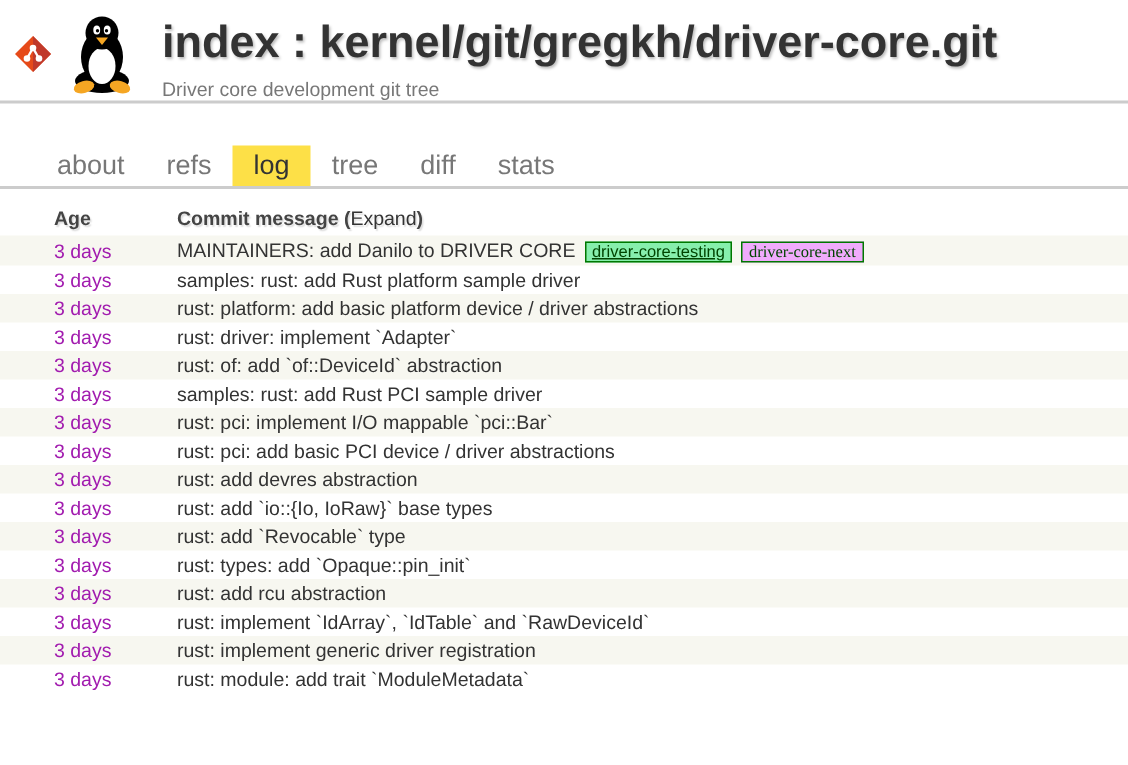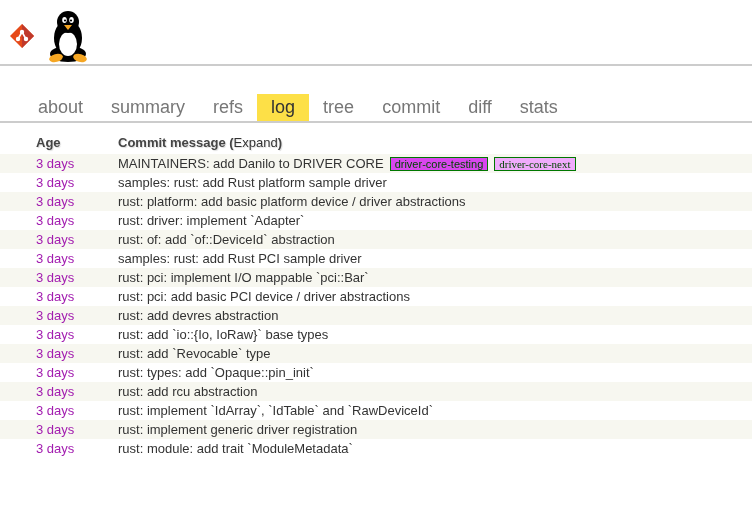--- a/index.html
+++ b/index.html
@@ -22,21 +22,21 @@
   .log-table { width: 100%; border-collapse: collapse; margin-top: 8px; }
   .log-table th { text-align: left; font-weight: bold; padding: 4px 8px; color: #444; text-shadow: 1px 1px 1px #ddd; font-size: 13px; }
   .log-table td { padding: 2px 8px; font-size: 13px; vertical-align: middle; }
   .log-table tr.odd { background: #f7f7f0; }
   .age-col { width: 110px; padding-left: 36px !important; }
   .age { color: #a21caf; }
   .msg-col { color: #333; }
   .msg-col a { color: #333; text-decoration: none; }
   .expand-link { color: #26a; cursor: pointer; font-weight: normal; }
   .deco { display: inline-block; border: 1px solid; font-size: 11px; padding: 0 4px; margin-left: 6px; }
-  .deco.branch { background: #d946ef; border-color: #007700; color: #004400; }
+  .deco.branch { background: #86efac; border-color: #007700; color: #004400; text-decoration: underline; }
   .deco.head { background: #f0abfc; border-color: #007700; color: #004400; font-family: Liberation Serif, serif; }
   
   th.age-col { padding-left: 36px; }
   th.msg-col { padding-left: 8px; }
 </style>
 </head>
 <body>
 
 <div class="header">
   <div class="logo-area">
@@ -60,30 +60,34 @@
         <ellipse cx="24.5" cy="12" rx="2.3" ry="3" fill="#fff"></ellipse>
         <ellipse cx="31.5" cy="12" rx="2.3" ry="3" fill="#fff"></ellipse>
         <circle cx="25" cy="12.5" r="1.1" fill="#000"></circle>
         <circle cx="31" cy="12.5" r="1.1" fill="#000"></circle>
         <polygon points="24,17 32,17 28,22" fill="#f5a623"></polygon>
         <ellipse cx="16" cy="50" rx="7" ry="4" fill="#f5a623" transform="rotate(-15 16 50)"></ellipse>
         <ellipse cx="40" cy="50" rx="7" ry="4" fill="#f5a623" transform="rotate(15 40 50)"></ellipse>
       </svg>
     </span>
   </div>
+  <div class="title-area">
+    <div class="title-line">
+      <a>index</a><span> : </span><a>kernel/git/gregkh/driver-core.git</a>
+    </div>
+    <div class="desc">Driver core development git tree</div>
+  </div>
 </div>
 
 <div class="tabs">
   <div class="tab-row" id="tab-row">
       <div class="tab">about</div>
-      <div class="tab">summary</div>
       <div class="tab">refs</div>
       <div class="tab active">log</div>
       <div class="tab">tree</div>
-      <div class="tab">commit</div>
       <div class="tab">diff</div>
       <div class="tab">stats</div>
     </div>
 </div>
 
 <table class="log-table">
   <thead>
     <tr>
       <th class="age-col">Age</th>
       <th class="msg-col">

